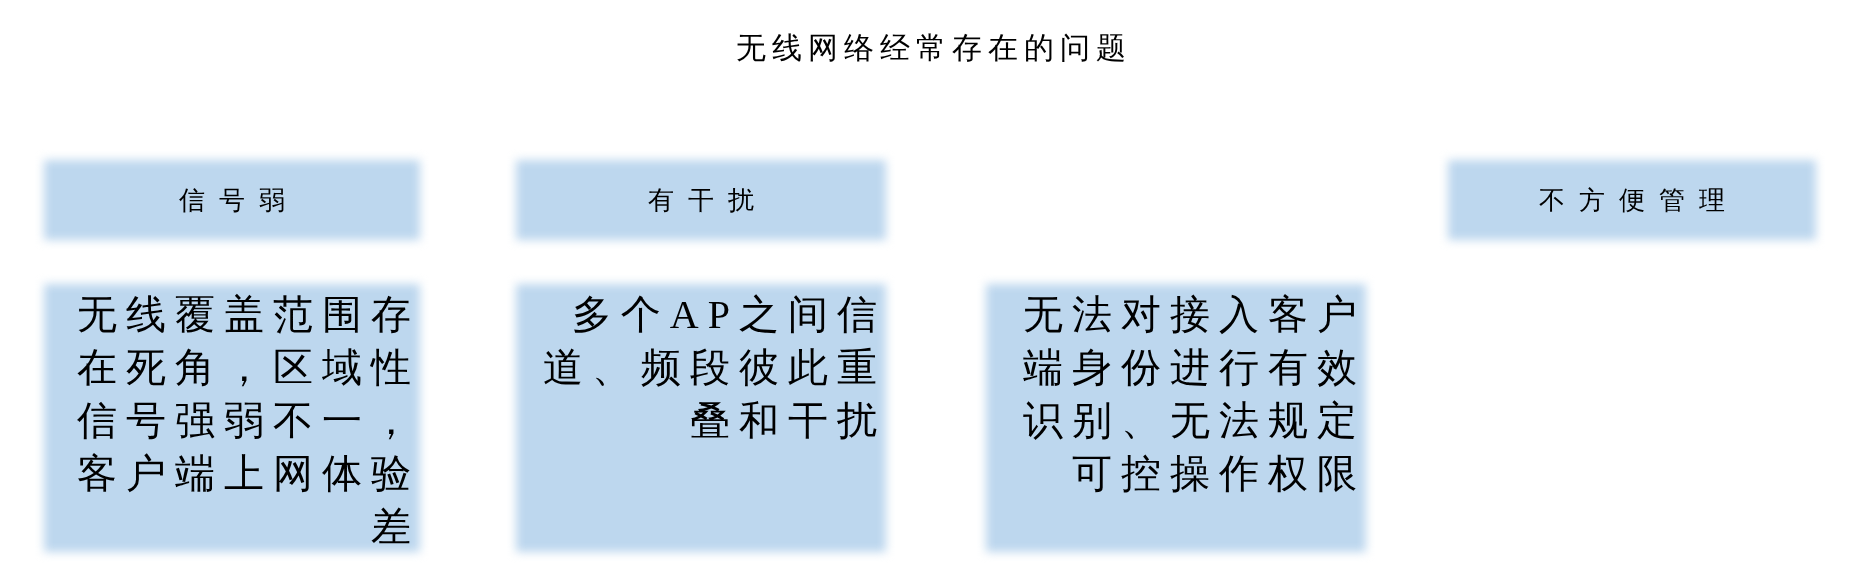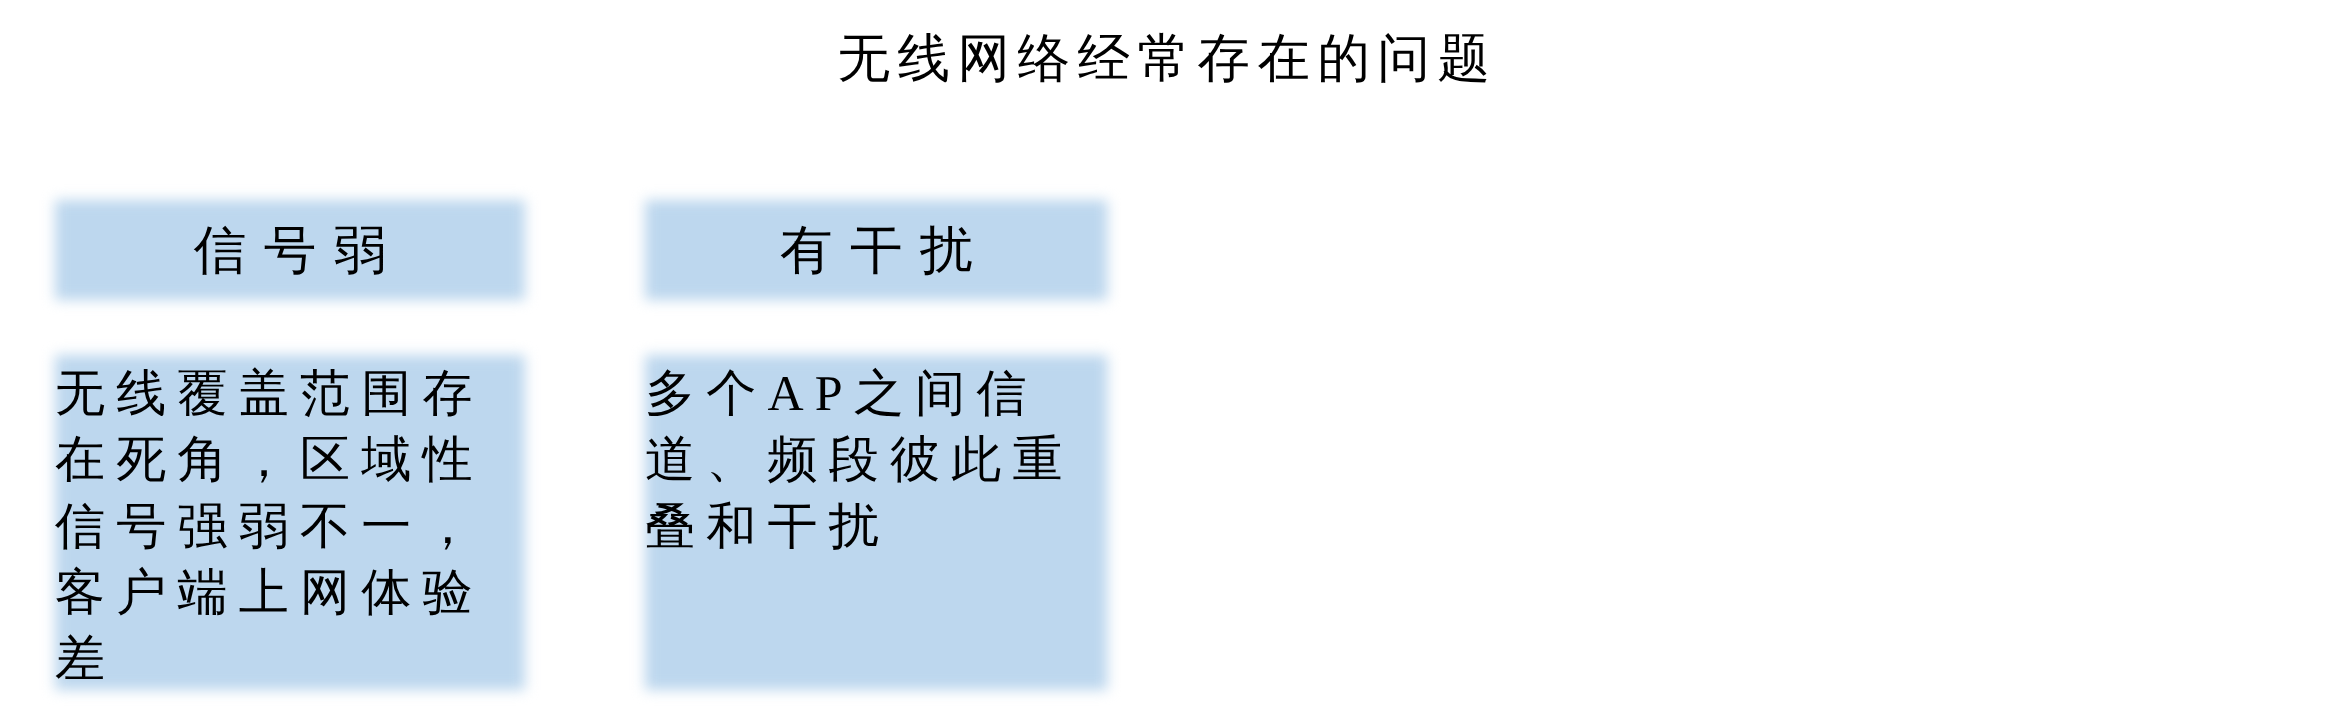--- a/index.html
+++ b/index.html
@@ -14,21 +14,21 @@
     overflow: hidden;
     font-family: "Liberation Serif", "DejaVu Serif", serif;
     color: #000000;
   }
   .slide-title {
     position: absolute;
     top: 22px;
     left: 0;
     width: 100%;
     text-align: center;
-    font-size: 42px;
+    font-size: 30px;
     line-height: 52px;
     letter-spacing: 6px;
     color: #000000;
     white-space: nowrap;
   }
   .column {
     position: absolute;
     top: 0;
     height: 576px;
   }
@@ -54,34 +54,34 @@
   .header-box {
     top: 158px;
     height: 84px;
     display: flex;
     align-items: center;
     justify-content: center;
   }
   .header-label {
     position: relative;
     z-index: 1;
-    font-size: 42px;
+    font-size: 26px;
     letter-spacing: 14px;
     text-indent: 14px; 
     white-space: nowrap;
   }
   .body-box {
     top: 282px;
     height: 272px;
   }
   .body-text {
     position: relative;
     z-index: 1;
     padding: 6px 2px 0 2px;
-    text-align: left;
+    text-align: right;
     font-size: 40px;
     line-height: 53px;
     letter-spacing: 9px;
   }
 </style>
 </head>
 <body style="background: rgb(255, 255, 255); color: rgb(0, 0, 0);">
 
 <div class="slide-title">无线网络经常存在的问题</div>
 
@@ -97,16 +97,22 @@
 <div class="column col-1">
   <div class="soft-box header-box">
     <span class="header-label">有干扰</span>
   </div>
   <div class="soft-box body-box">
     <div class="body-text">多个AP之间信道、频段彼此重叠和干扰</div>
   </div>
 </div>
 
 <div class="column col-2">
+  <div class="soft-box body-box">
+    <div class="body-text">无法对接入客户端身份进行有效识别、无法规定可控操作权限</div>
+  </div>
 </div>
 
 <div class="column col-3">
+  <div class="soft-box header-box">
+    <span class="header-label">不方便管理</span>
+  </div>
 </div>
 
 </body></html>

